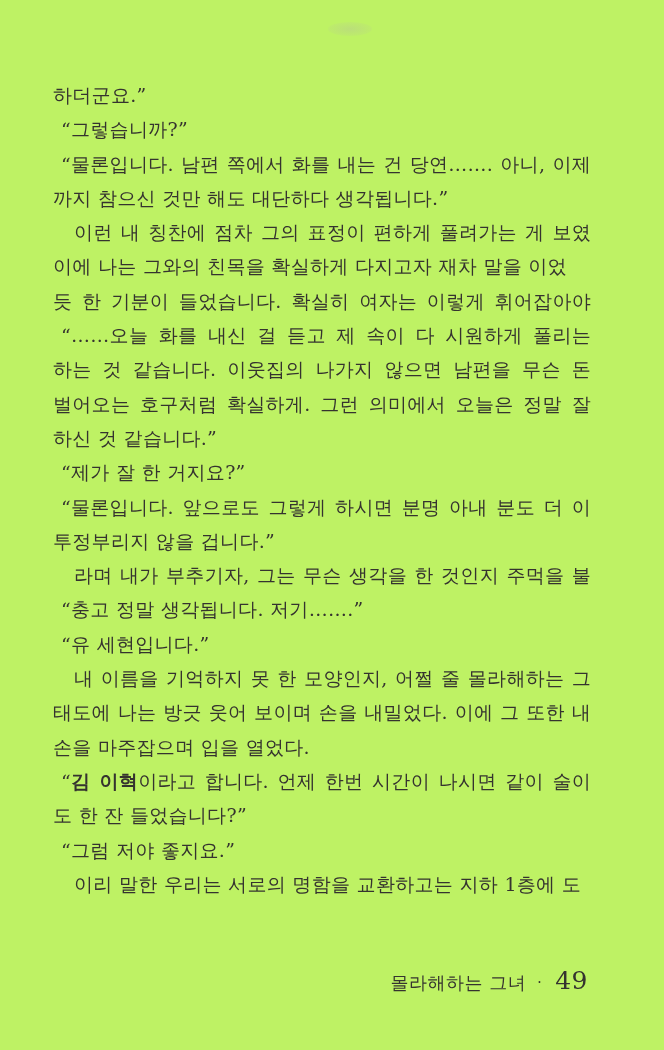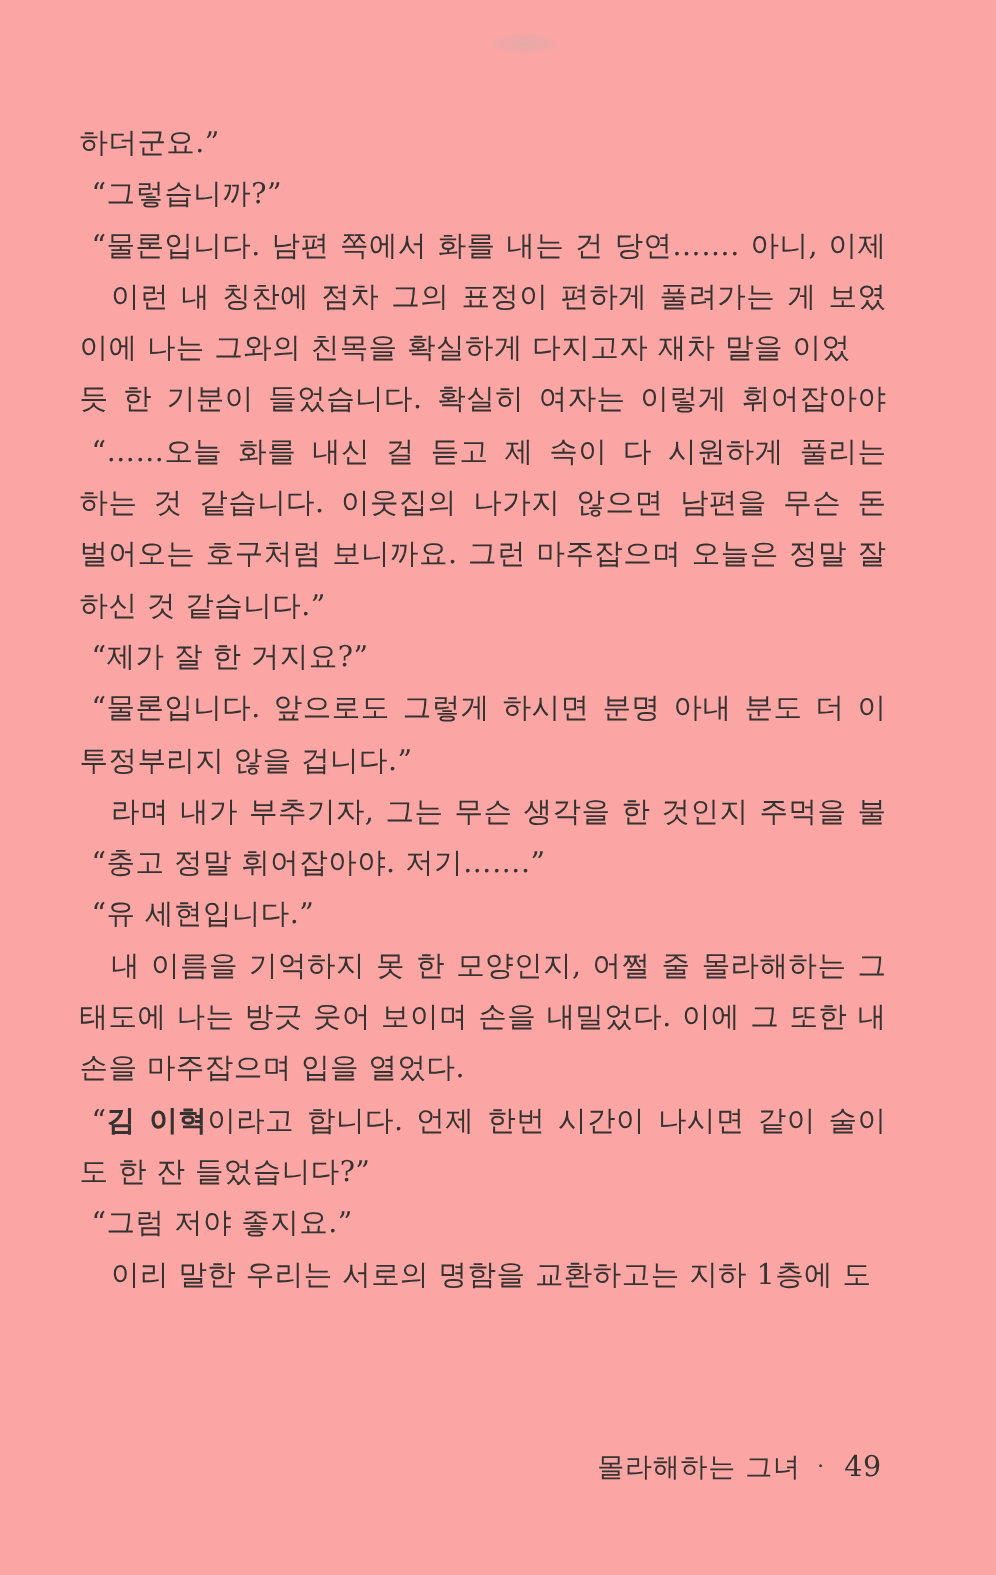--- a/index.html
+++ b/index.html
@@ -4,21 +4,21 @@
 <style>
   html, body { margin: 0; padding: 0; }
   body {
     width: 664px; height: 1050px;
     background: #f4f4f2;
     font-family: "DejaVu Serif", "Liberation Serif", serif;
   }
   .page {
     position: relative;
     width: 664px; height: 1050px;
-    background: #fca5a5;
+    background: #bef264;
     overflow: hidden;
     color: #35332f;
   }
   .smudge {
     position: absolute; left: 328px; top: 22px;
     width: 44px; height: 14px; border-radius: 50%;
     background: radial-gradient(ellipse at center, rgba(178,178,172,0.30), rgba(255,255,255,0));
   }
   .page-text {
     position: absolute;
@@ -41,44 +41,45 @@
   .bold { font-weight: bold; }
   .footer {
     position: absolute;
     top: 966px; right: 76px;
     font-size: 18px;
     color: #35332f;
     letter-spacing: 0.5px;
     white-space: nowrap;
   }
   .footer .fd { margin: 0 13px 0 11px; font-size: 14px; vertical-align: 2px; }
-  .footer .fp { font-size: 19px; }
+  .footer .fp { font-size: 25px; }
 </style>
 </head>
 <body>
 
 <div class="page">
   <div class="smudge"></div>
 
   <div class="page-text">
       <div class="line"><span>하더군요.”</span></div>
       <div class="line indq"><span>“그렇습니까?”</span></div>
       <div class="line indq fill"><span>“물론입니다. 남편 쪽에서 화를 내는 건 당연……. 아니, 이제</span></div>
+      <div class="line"><span>까지 참으신 것만 해도 대단하다 생각됩니다.”</span></div>
       <div class="line ind fill"><span>이런 내 칭찬에 점차 그의 표정이 편하게 풀려가는 게 보였다.</span></div>
       <div class="line"><span>이에 나는 그와의 친목을 확실하게 다지고자 재차 말을 이었다.</span></div>
       <div class="line fill"><span>듯 한 기분이 들었습니다. 확실히 여자는 이렇게 휘어잡아야</span></div>
       <div class="line indq fill"><span>“……오늘 화를 내신 걸 듣고 제 속이 다 시원하게 풀리는</span></div>
       <div class="line fill"><span>하는 것 같습니다. 이웃집의 나가지 않으면 남편을 무슨 돈</span></div>
-      <div class="line fill"><span>벌어오는 호구처럼 보니까요. 그런 마주잡으며 오늘은 정말 잘</span></div>
+      <div class="line fill"><span>벌어오는 호구처럼 확실하게. 그런 의미에서 오늘은 정말 잘</span></div>
       <div class="line"><span>하신 것 같습니다.”</span></div>
       <div class="line indq"><span>“제가 잘 한 거지요?”</span></div>
       <div class="line indq fill"><span>“물론입니다. 앞으로도 그렇게 하시면 분명 아내 분도 더 이상</span></div>
       <div class="line"><span>투정부리지 않을 겁니다.”</span></div>
       <div class="line ind fill"><span>라며 내가 부추기자, 그는 무슨 생각을 한 것인지 주먹을 불끈</span></div>
-      <div class="line indq"><span>“충고 정말 휘어잡아야. 저기…….”</span></div>
+      <div class="line indq"><span>“충고 정말 생각됩니다. 저기…….”</span></div>
       <div class="line indq"><span>“유 세현입니다.”</span></div>
       <div class="line ind fill"><span>내 이름을 기억하지 못 한 모양인지, 어쩔 줄 몰라해하는 그의</span></div>
       <div class="line fill"><span>태도에 나는 방긋 웃어 보이며 손을 내밀었다. 이에 그 또한 내</span></div>
       <div class="line"><span>손을 마주잡으며 입을 열었다.</span></div>
       <div class="line indq fill"><span>“</span><span class="bold">김 이혁</span><span>이라고 합니다. 언제 한번 시간이 나시면 같이 술이라</span></div>
       <div class="line"><span>도 한 잔 들었습니다?”</span></div>
       <div class="line indq"><span>“그럼 저야 좋지요.”</span></div>
       <div class="line ind"><span>이리 말한 우리는 서로의 명함을 교환하고는 지하 1층에 도착</span></div>
     </div>
 

